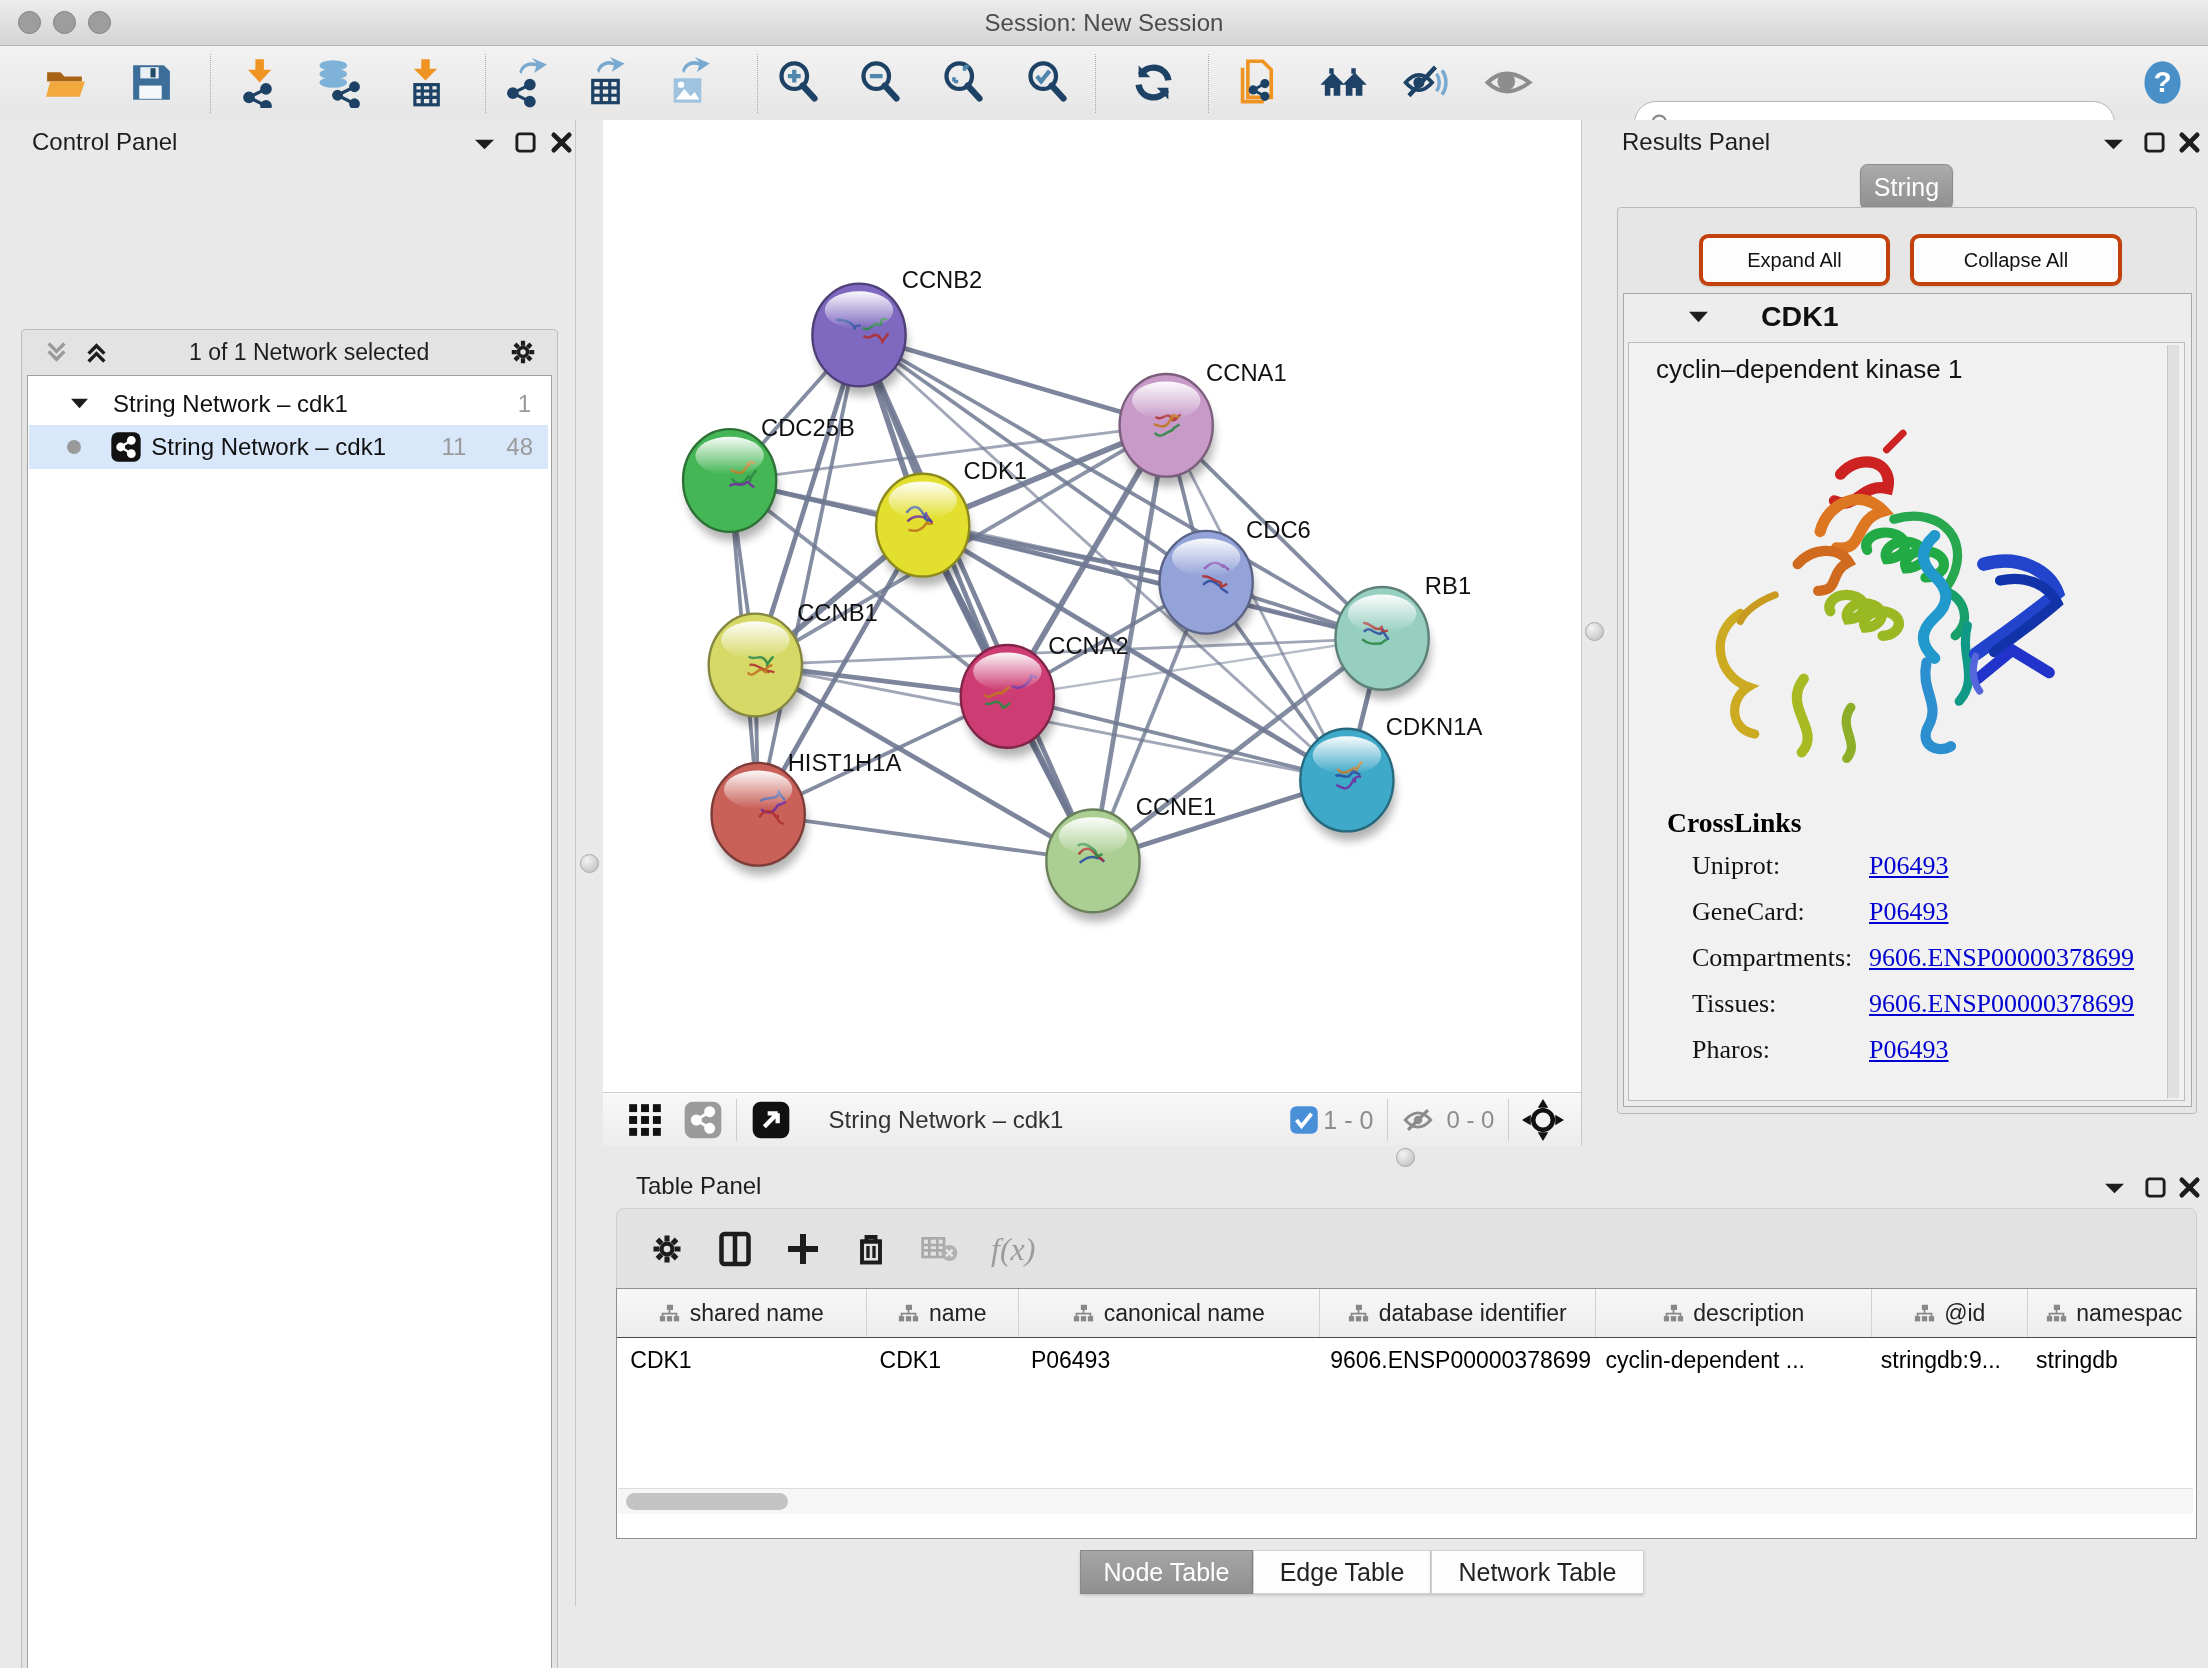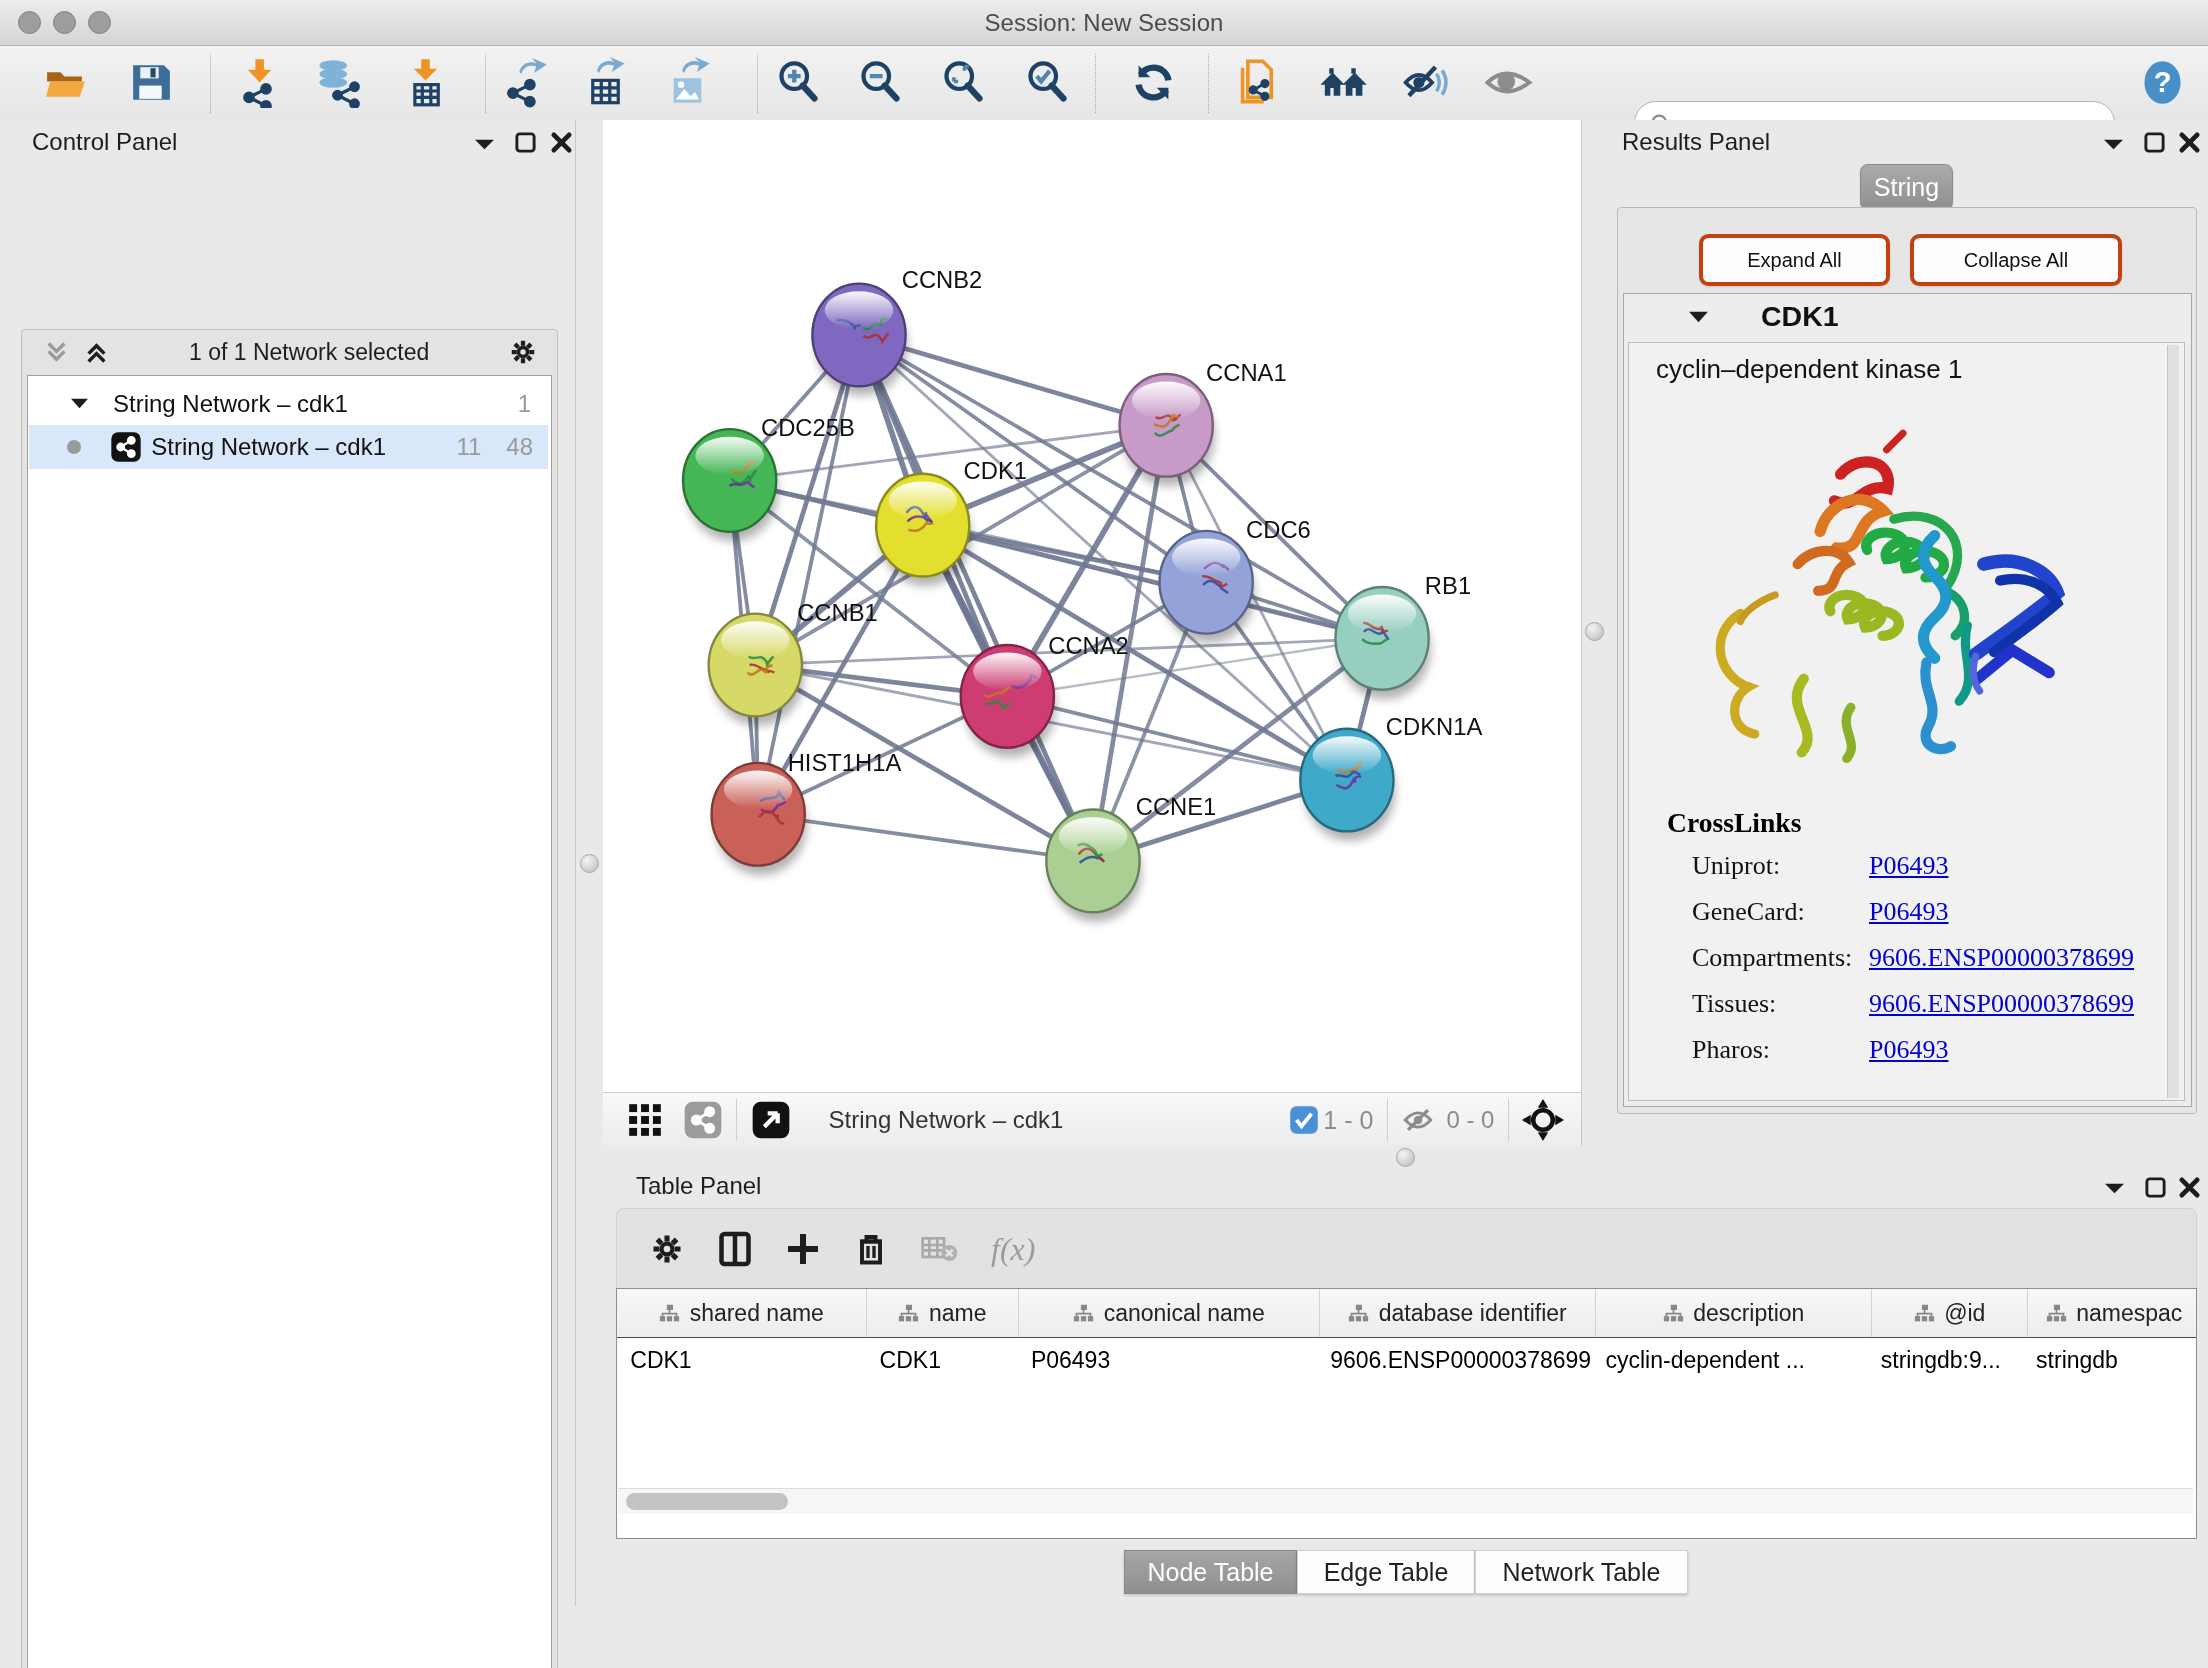--- a/index.html
+++ b/index.html
@@ -305,21 +305,21 @@
           <rect x="1" y="1" width="22" height="22" rx="5" fill="#111"></rect>
           <g stroke="#fff" stroke-width="1.8" fill="#fff">
             <circle cx="8" cy="12" r="2.4"></circle>
               <circle cx="16" cy="7" r="2.4"></circle>
               <circle cx="16" cy="17" r="2.4"></circle>
             <path d="M8 12l8-5M8 12l8 5" fill="none"></path>
           </g>
         </svg>
         <span style="margin-left:9.5px">String Network – cdk1</span>
         <span class="muted" style="margin-left:auto">11</span>
-        <span class="muted" style="margin-left:25px;margin-right:15px">48</span>
+        <span class="muted" style="margin-left:40px;margin-right:15px">48</span>
       </div>
     </div>
   </div>
 
   <div class="abs divider" style="left:575px;top:120px;width:27.6px;height:1486px;border-left:1px solid #c8c8c8;border-right:1px solid #c8c8c8;">
     <div class="grip abs" style="left:3.8px;top:734px;"></div>
   </div>
 
   <div id="net-canvas" class="abs">
     <svg id="netsvg" width="978" height="972" viewBox="634 126 1028 1022">
@@ -787,17 +787,17 @@
           <div class="td" style="width: 262px; flex: 0 0 auto;">cyclin-dependent ...</div>
           <div class="td" style="width: 142px; flex: 0 0 auto;">stringdb:9...</div>
           <div class="td" style="width: 159px; flex: 0 0 auto;">stringdb</div>
         </div>
       </div>
     <div id="tp-scroll">
       <div id="tp-thumb"></div>
     </div>
   </div>
 
-  <div id="tp-tabs" class="abs" style="left:1124px;top:1550px;"><div class="btab active" style="width: 171px;">Node Table</div><div class="btab" style="width: 176px;">Edge Table</div><div class="btab" style="width: 211px;">Network Table</div></div>
+  <div id="tp-tabs" class="abs" style="left:1080px;top:1550px;"><div class="btab active" style="width: 171px;">Node Table</div><div class="btab" style="width: 176px;">Edge Table</div><div class="btab" style="width: 211px;">Network Table</div></div>
 
 
 </div>
 
 
 </body></html>

